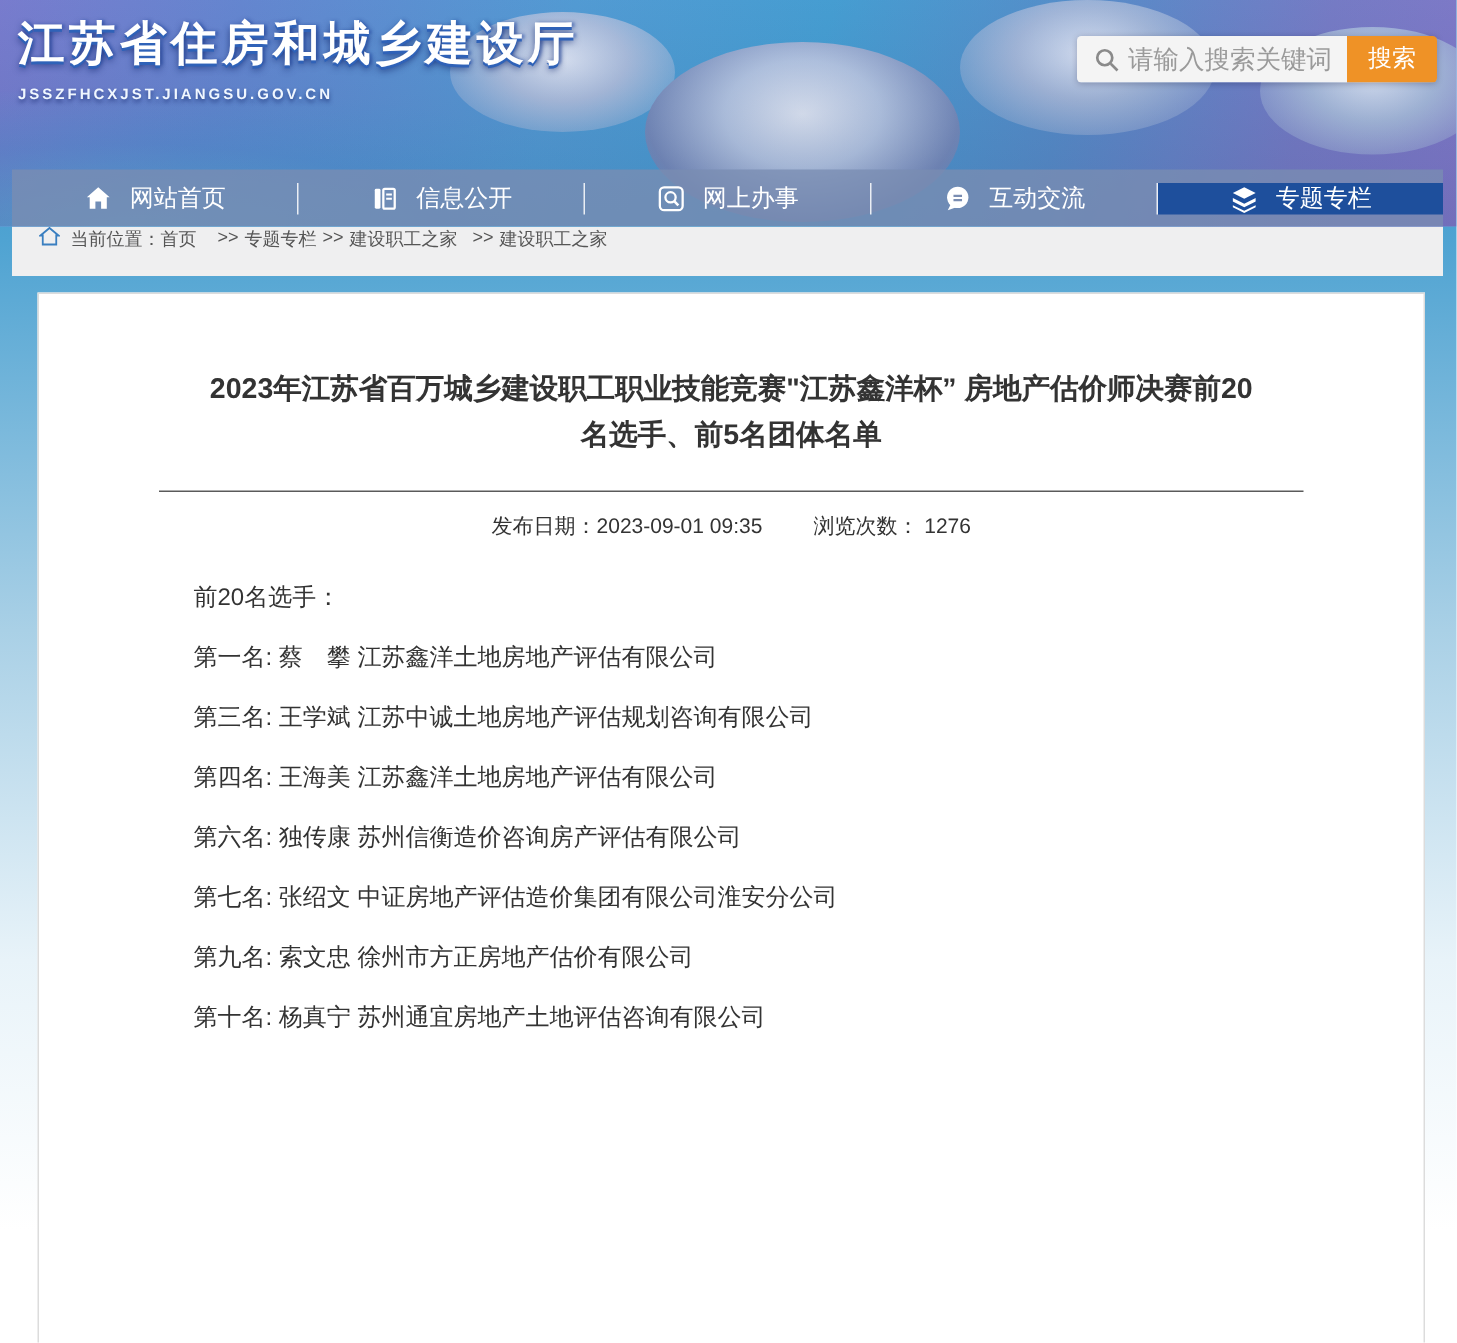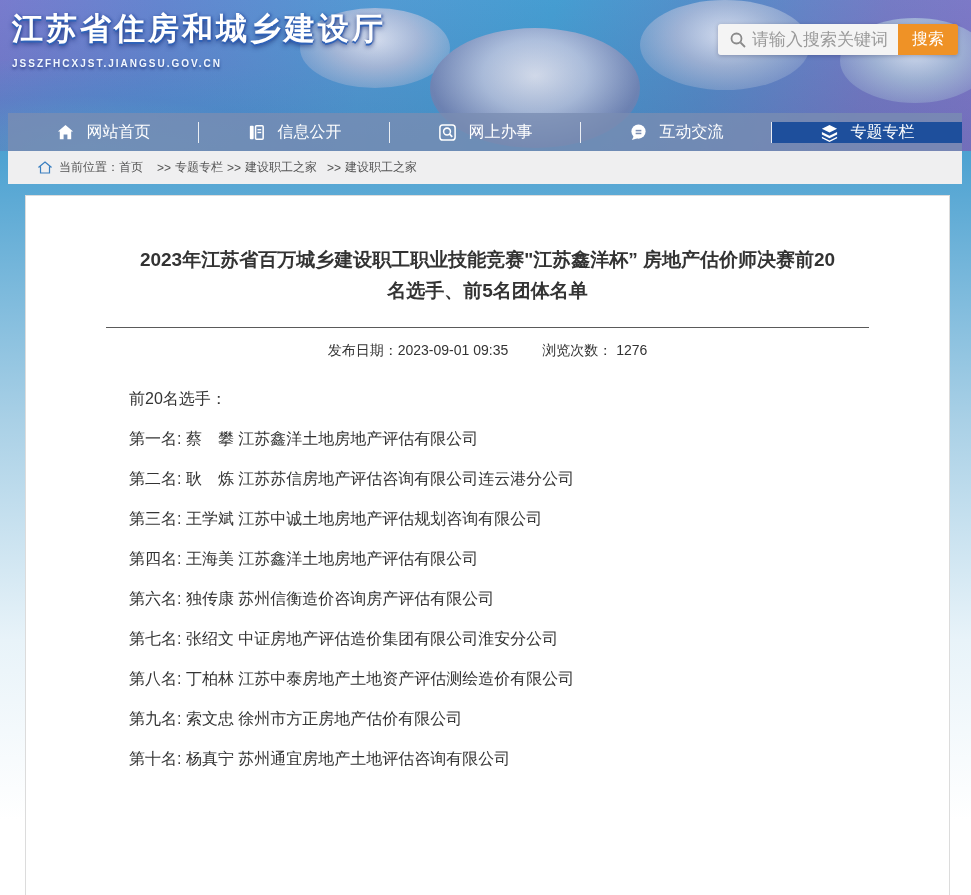--- a/index.html
+++ b/index.html
@@ -60,21 +60,21 @@
     color: #ffffff; font-size: 16px; cursor: pointer;
     border-right: 1px solid rgba(255,255,255,0.85);
   }
   .nav-item:last-child { border-right: none; }
   .nav-item.active { background: #1e4f9c; }
   .nav-icon { width: 19px; height: 19px; margin-right: 12px; flex: none; }
 
   
   .breadcrumb {
     margin: 0 9px 0 8px; height: 33px; background: #efeff0;
-    display: flex; align-items: center; padding-left: 30px;
+    display: flex; padding-left: 18px;
     font-size: 12px; color: #555;
   }
   .crumb-home-icon { width: 14px; height: 13px; margin-right: 7px; flex: none; }
   .crumb-link { cursor: pointer; color: #555; text-decoration: none; }
   .crumb-sep { margin: 0 4px; color: #555; }
 
   
   .card {
     margin: 11px 21px 0 25px; background: #ffffff; border: 1px solid #dcdcdc;
     padding: 48px 80px 60px 80px; min-height: 760px;
@@ -180,22 +180,20 @@
 <div class="card">
   <h1 class="article-title">2023年江苏省百万城乡建设职工职业技能竞赛"江苏鑫洋杯” 房地产估价师决赛前20名选手、前5名团体名单</h1>
   <hr class="title-divider">
   <div class="meta-row">
     <span class="meta-item">发布日期：</span><span class="meta-item">2023-09-01 09:35</span><span class="meta-gap"></span><span class="meta-item">浏览次数：</span>&nbsp;<span class="meta-item">1276</span>
   </div>
 
   <div class="article-body">
     <p class="list-heading">前20名选手：</p>
     <p class="winner-row">第一名: 蔡　攀 江苏鑫洋土地房地产评估有限公司</p>
-    <p class="winner-row">第二名: 耿　炼 江苏苏信房地产评估咨询有限公司连云港分公司</p>
     <p class="winner-row">第三名: 王学斌 江苏中诚土地房地产评估规划咨询有限公司</p>
     <p class="winner-row">第四名: 王海美 江苏鑫洋土地房地产评估有限公司</p>
     <p class="winner-row">第六名: 独传康 苏州信衡造价咨询房产评估有限公司</p>
     <p class="winner-row">第七名: 张绍文 中证房地产评估造价集团有限公司淮安分公司</p>
-    <p class="winner-row">第八名: 丁柏林 江苏中泰房地产土地资产评估测绘造价有限公司</p>
     <p class="winner-row">第九名: 索文忠 徐州市方正房地产估价有限公司</p>
     <p class="winner-row">第十名: 杨真宁 苏州通宜房地产土地评估咨询有限公司</p>
   </div>
 </div>
 
 </body></html>

